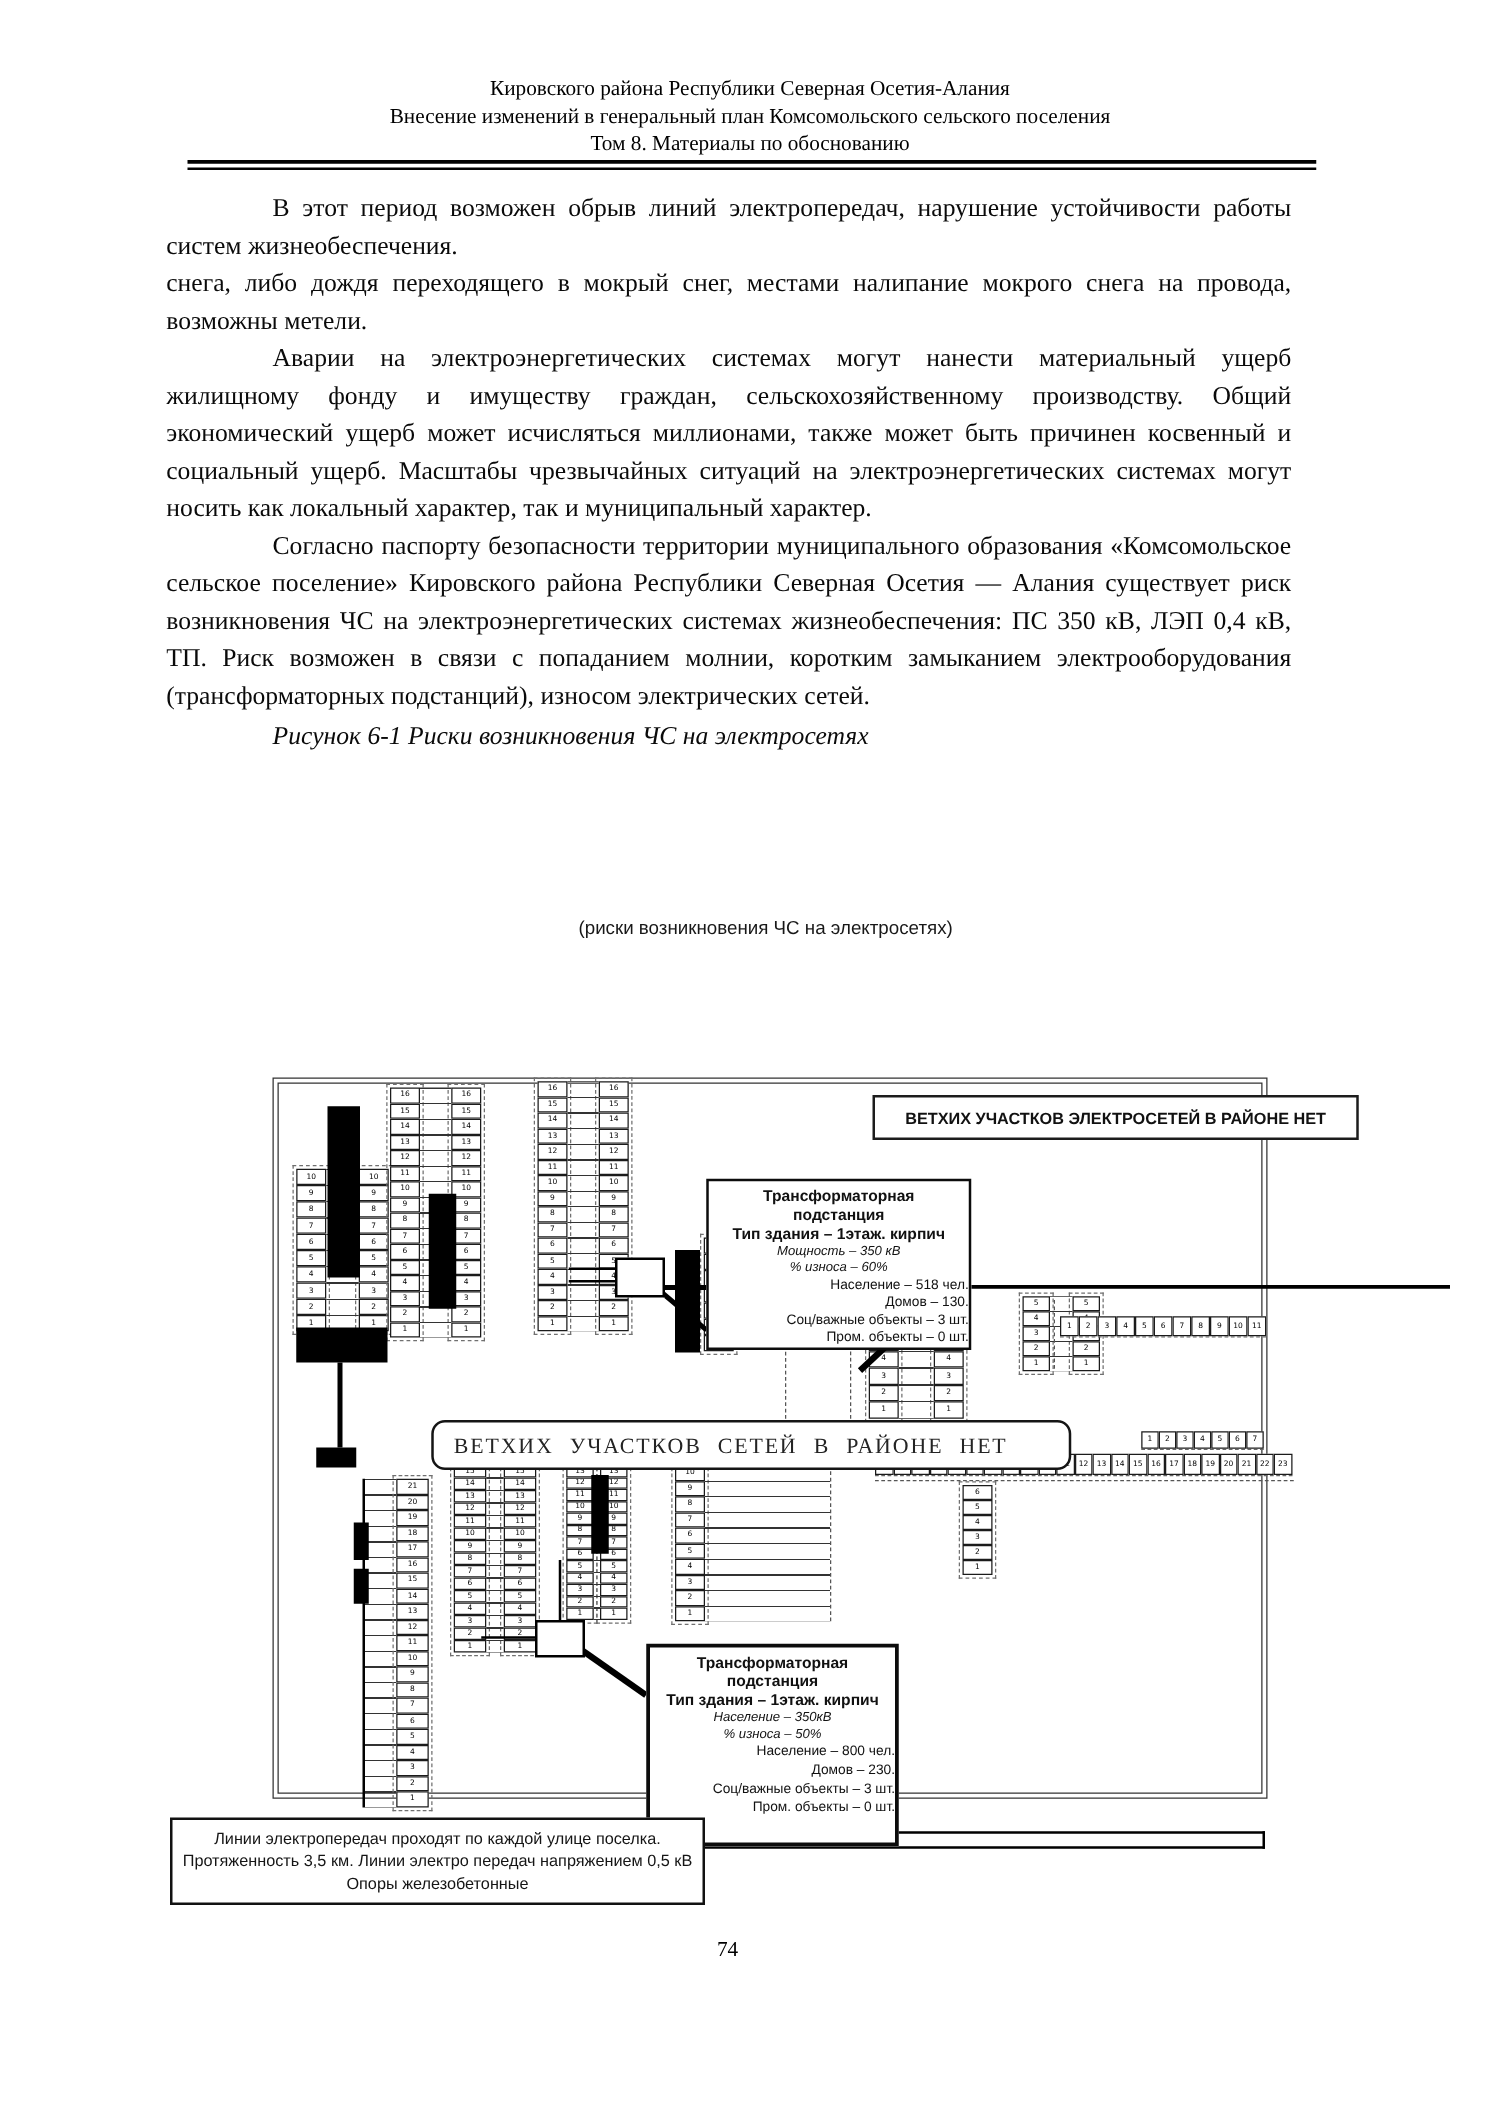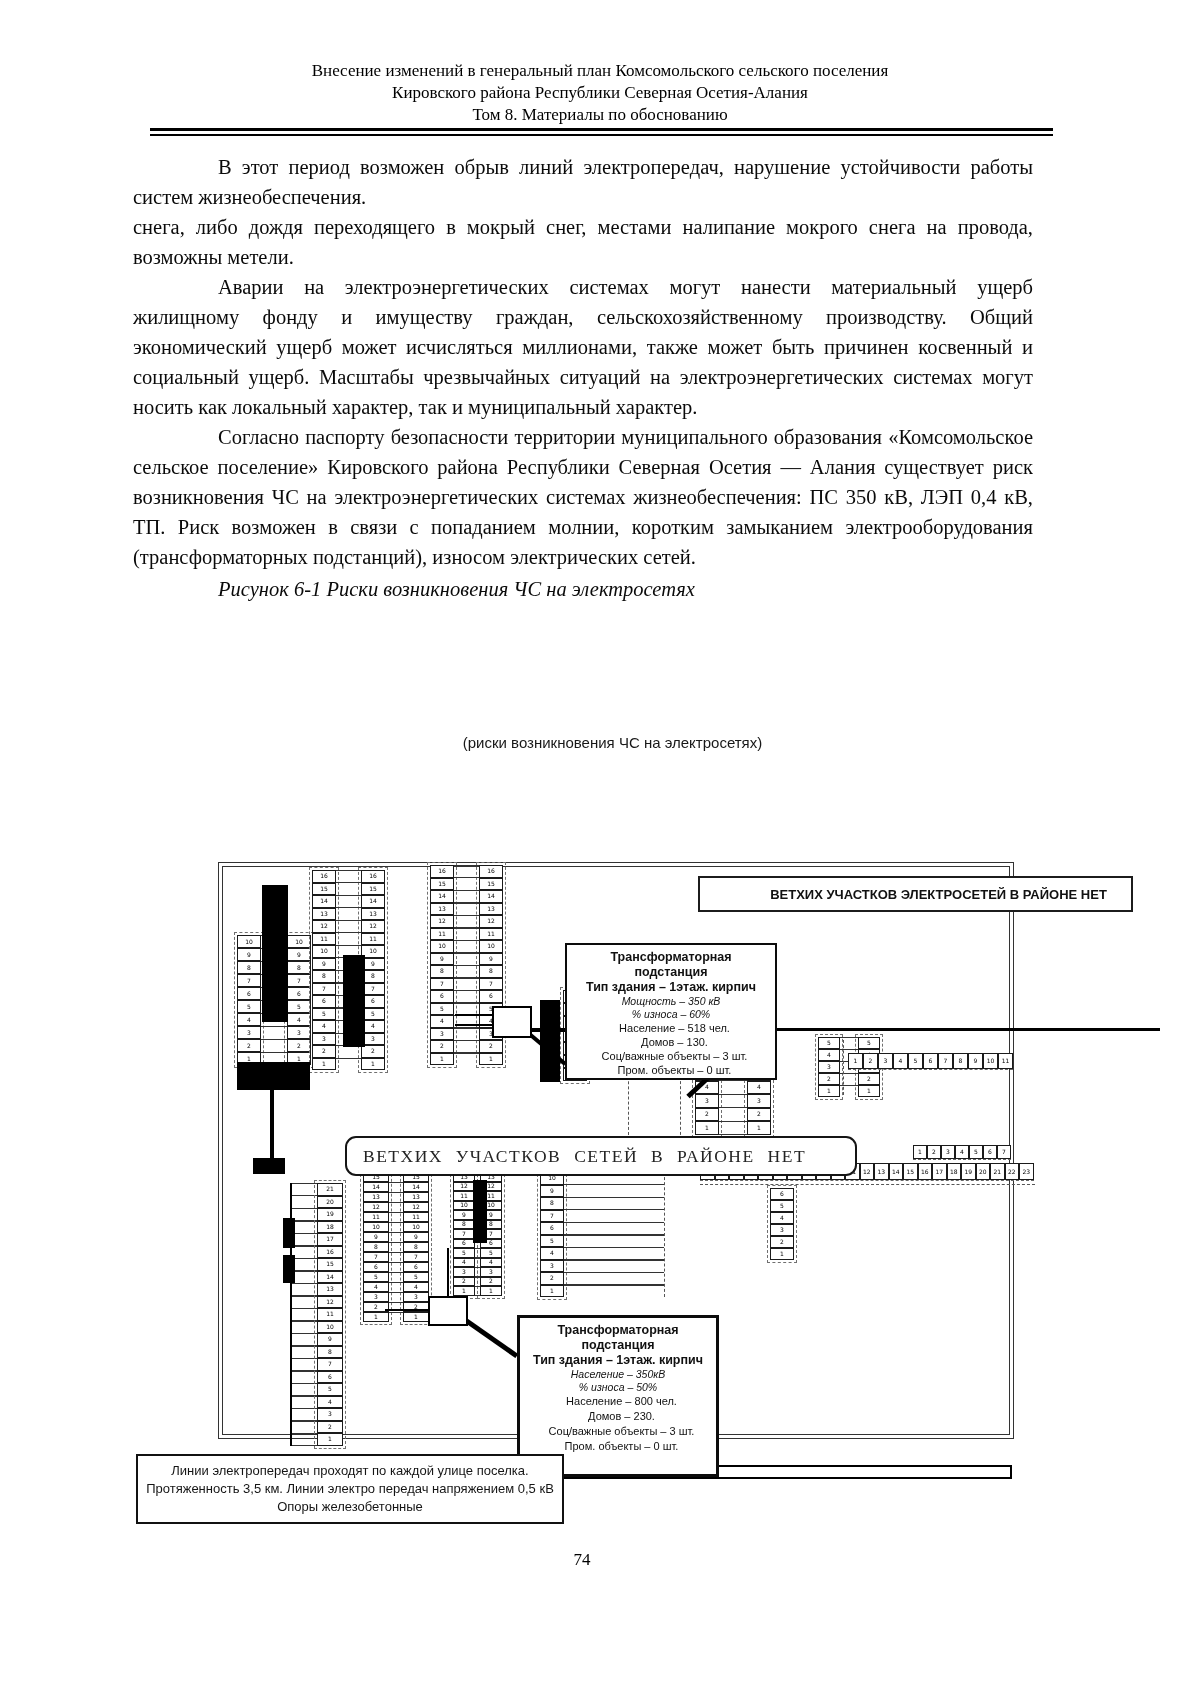--- a/index.html
+++ b/index.html
@@ -41,47 +41,47 @@
   .bar{background:#000;z-index:2;}
   .sline{background:#000;z-index:2;}
   .diag{background:#000;transform-origin:0 50%;z-index:2;}
   .dashv{border-left:1px dashed #555;z-index:1;}
   .dashh{border-top:1px dashed #555;z-index:1;}
   .tr-icon{background:#fff;border:2px solid #000;z-index:3;}
 
   
   .no-old-box{position:absolute;left:698px;top:876px;width:385px;height:32px;background:#fff;
       border:2px solid #1c1c1c;display:flex;align-items:center;justify-content:center;
-      font-family:"Liberation Sans",sans-serif;font-weight:bold;font-size:13px;z-index:4;padding-left:46px;}
+      font-family:"Liberation Sans",sans-serif;font-weight:bold;font-size:13px;z-index:4;}
   .banner{position:absolute;left:345px;top:1136px;width:512px;height:40px;background:#fff;
       border:2px solid #151515;border-radius:11px;display:flex;align-items:center;
       padding-left:16px;box-sizing:border-box;font-family:"Liberation Serif",serif;
       font-size:17.5px;letter-spacing:1.5px;word-spacing:7px;color:#242424;z-index:4;}
   .tr-box{position:absolute;background:#fff;border:2px solid #0c0c0c;z-index:4;box-sizing:border-box;padding-top:5px;}
   #box1{left:565px;top:943px;width:212px;height:137px;}
   #box2{left:517px;top:1315px;width:202px;height:162px;border-width:3px;}
   .tb-title{font-family:"Liberation Sans",sans-serif;font-weight:bold;font-size:12.5px;line-height:15px;text-align:center;}
   .tb-it{font-family:"Liberation Sans",sans-serif;font-style:italic;font-size:10.5px;line-height:13px;text-align:center;}
-  .tb-stat{font-family:"Liberation Sans",sans-serif;font-size:11px;line-height:14px;text-align:center;padding-left:7px;}
+  .tb-stat{font-family:"Liberation Sans",sans-serif;font-size:11px;line-height:14px;text-align:right;padding-left:7px;}
   #box2 .tb-stat{line-height:15px;}
   .power-box{position:absolute;left:136px;top:1454px;width:424px;height:66px;background:#fff;
       border:2px solid #111;z-index:4;display:flex;flex-direction:column;justify-content:center;
       text-align:center;font-family:"Liberation Sans",sans-serif;font-size:13px;line-height:18px;color:#151515;}
 
   .page-num{position:absolute;top:1550px;left:0;width:1164px;text-align:center;
       font-size:17px;font-family:"Liberation Serif",serif;color:#000;}
 </style>
 </head>
 <body>
 
 <div class="page">
 
   <div class="header">
+    <div>Кировского района Республики Северная Осетия-Алания</div>
     <div>Внесение изменений в генеральный план Комсомольского сельского поселения</div>
-    <div>Кировского района Республики Северная Осетия-Алания</div>
     <div>Том 8. Материалы по обоснованию</div>
   </div>
   <div class="rule"></div>
 
   <div class="body-text" id="body-text">
       <p class="para indent">В этот период возможен обрыв линий электропередач, нарушение устойчивости работы систем жизнеобеспечения.</p>
       <p class="para">снега, либо дождя переходящего в мокрый снег, местами налипание мокрого снега на провода, возможны метели.</p>
       <p class="para indent">Аварии на электроэнергетических системах могут нанести материальный ущерб жилищному фонду и имуществу граждан, сельскохозяйственному производству. Общий экономический ущерб может исчисляться миллионами, также может быть причинен косвенный и социальный ущерб. Масштабы чрезвычайных ситуаций на электроэнергетических системах могут носить как локальный характер, так и муниципальный характер.</p>
       <p class="para indent">Согласно паспорту безопасности территории муниципального образования «Комсомольское сельское поселение» Кировского района Республики Северная Осетия — Алания существует риск возникновения ЧС на электроэнергетических системах жизнеобеспечения: ПС 350 кВ, ЛЭП 0,4 кВ, ТП. Риск возможен в связи с попаданием молнии, коротким замыканием электрооборудования (трансформаторных подстанций), износом электрических сетей.</p>
       <p class="caption">Рисунок 6-1 Риски возникновения ЧС на электросетях</p>

